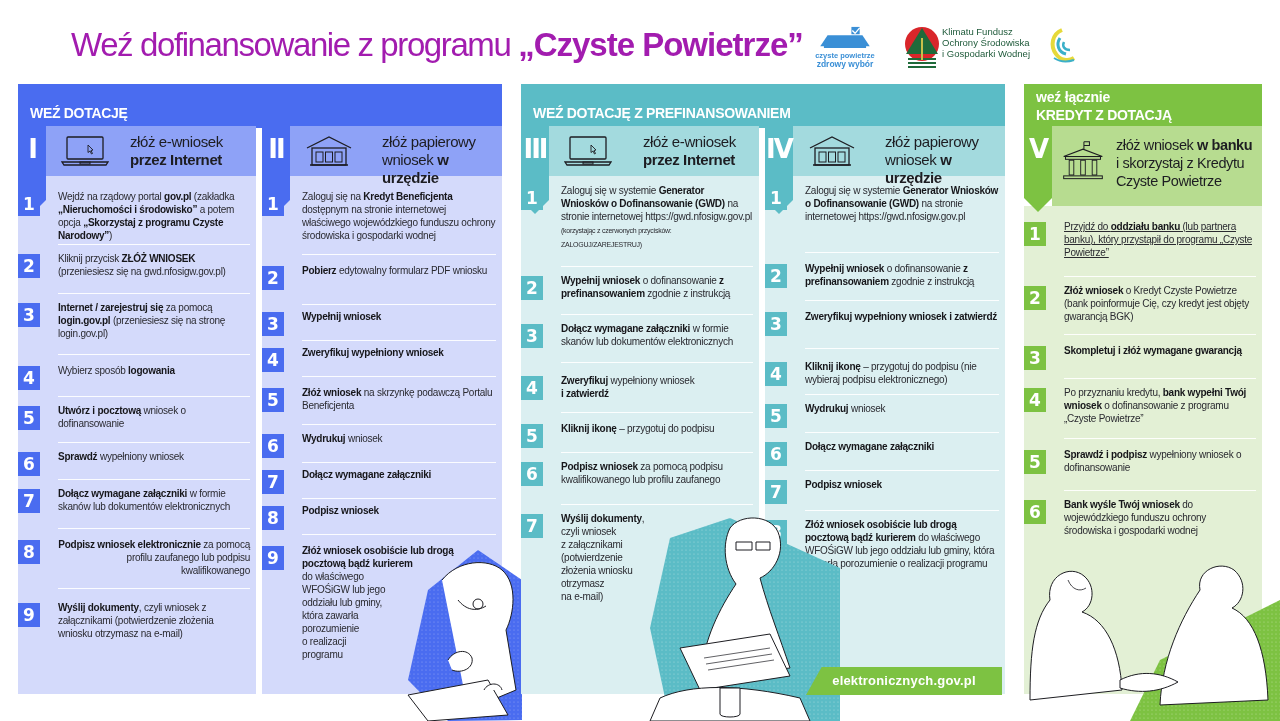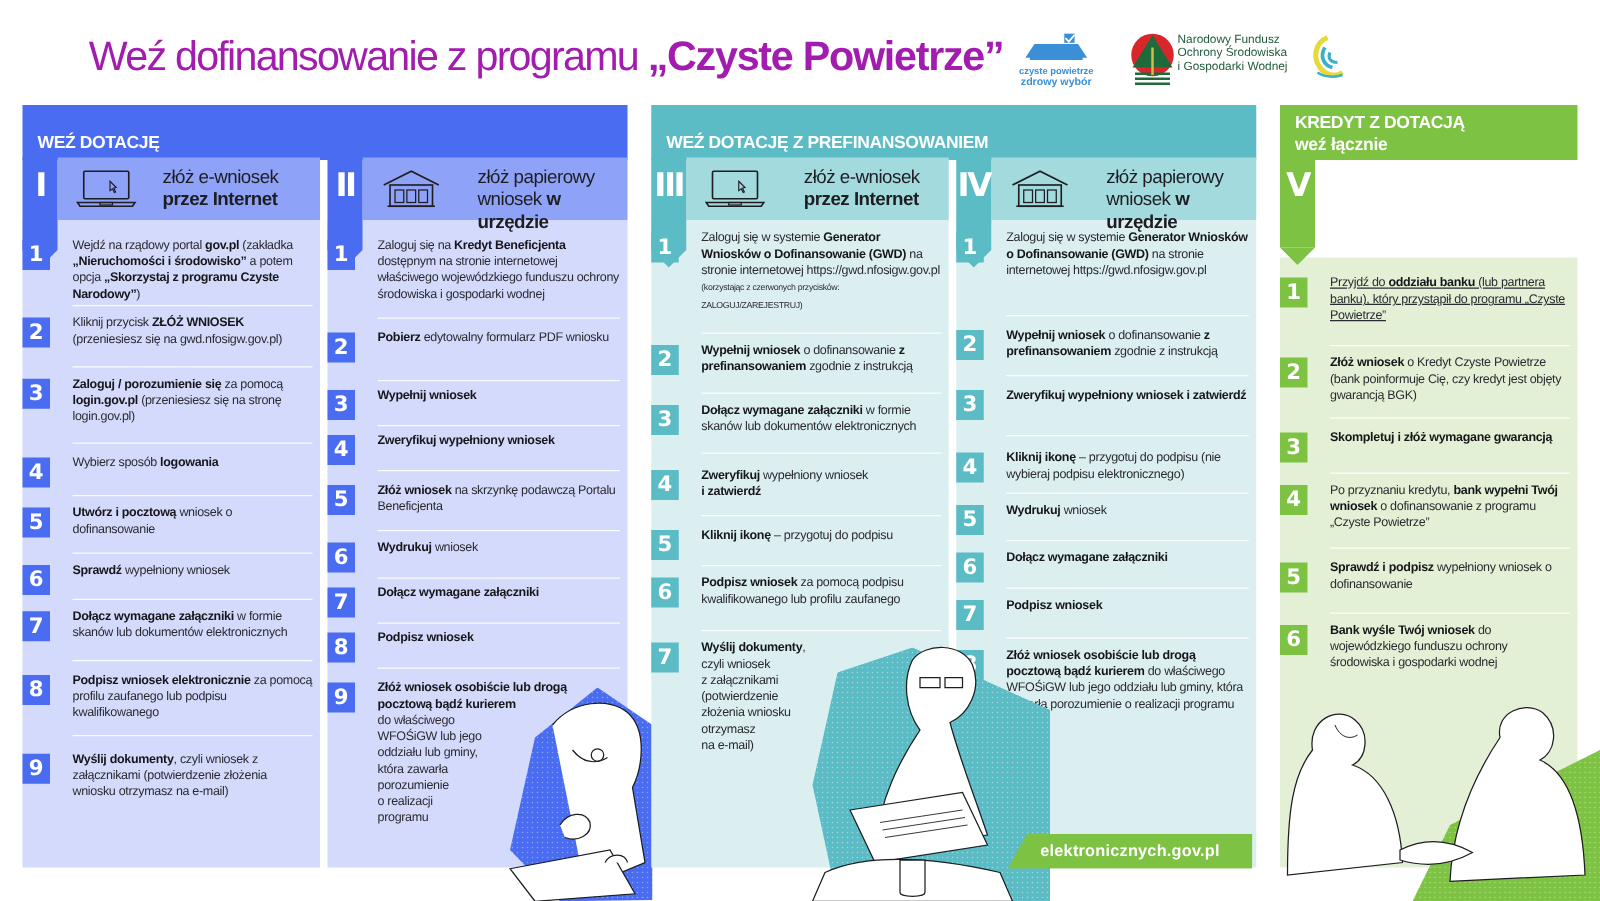--- a/index.html
+++ b/index.html
@@ -64,21 +64,21 @@
   <div class="logo-nf">
     <svg width="36" height="50" viewBox="0 0 36 50" style="position:absolute;left:0;top:2px">
       <circle cx="18" cy="20" r="17" fill="#d9262a"></circle>
       <polygon points="18,4 34,30 2,30" fill="#1f6a3a"></polygon>
       <rect x="4" y="34" width="28" height="2" fill="#1f6a3a"></rect>
       <rect x="4" y="38" width="28" height="2" fill="#1f6a3a"></rect>
       <rect x="4" y="42" width="28" height="2" fill="#1f6a3a"></rect>
       <rect x="17" y="14" width="2" height="22" fill="#c8c04a"></rect>
     </svg>
     <div class="t">
-      <div>Narodowy Fundusz</div>
+      <div>Klimatu Fundusz</div>
       <div>Ochrony Środowiska</div>
       <div>i Gospodarki Wodnej</div>
     </div>
   </div>
 
   <div class="logo-mk">
     <svg width="28" height="36" viewBox="0 0 28 36" style="position:absolute;left:0;top:2px">
       <path d="M14 2 C4 6 2 18 8 26 C12 32 20 34 26 30" stroke="#e6d93a" stroke-width="4" fill="none"></path>
       <path d="M12 10 C8 16 10 24 18 26" stroke="#3bb0c9" stroke-width="3" fill="none"></path>
       <path d="M16 14 C14 18 16 22 22 22" stroke="#3bb0c9" stroke-width="2.5" fill="none"></path>
@@ -112,41 +112,41 @@
       <div class="step" style="top: 66px;">
         <div class="step-num" style="top: 0px;">1</div>
         <div class="step-text" style="top: -2px;">Wejdź na rządowy portal <b>gov.pl</b> (zakładka <b>„Nieruchomości i środowisko”</b> a potem opcja <b>„Skorzystaj z programu Czyste Narodowy”</b>)</div>
       </div>
       <div class="step" style="top: 128px;">
         <div class="step-num" style="top: 0px;">2</div>
         <div class="step-text" style="top: -2px;">Kliknij przycisk <b>ZŁÓŻ WNIOSEK</b> (przeniesiesz się na gwd.nfosigw.gov.pl)</div>
       </div>
       <div class="step" style="top: 177px;">
         <div class="step-num" style="top: 0px;">3</div>
-        <div class="step-text" style="top: -2px;"><b>Zaloguj / porozumienie się</b> za pomocą <b>login.gov.pl</b> (przeniesiesz się na stronę login.gov.pl)</div>
+        <div class="step-text" style="top: -2px;"><b>Internet / zarejestruj się</b> za pomocą <b>login.gov.pl</b> (przeniesiesz się na stronę login.gov.pl)</div>
       </div>
       <div class="step" style="top: 240px;">
         <div class="step-num" style="top: 0px;">4</div>
         <div class="step-text" style="top: -2px;">Wybierz sposób <b>logowania</b></div>
       </div>
       <div class="step" style="top: 280px;">
         <div class="step-num" style="top: 0px;">5</div>
         <div class="step-text" style="top: -2px;"><b>Utwórz i pocztową</b> wniosek o dofinansowanie</div>
       </div>
       <div class="step" style="top: 326px;">
         <div class="step-num" style="top: 0px;">6</div>
         <div class="step-text" style="top: -2px;"><b>Sprawdź</b> wypełniony wniosek</div>
       </div>
       <div class="step" style="top: 363px;">
         <div class="step-num" style="top: 0px;">7</div>
         <div class="step-text" style="top: -2px;"><b>Dołącz wymagane załączniki</b> w formie skanów lub dokumentów elektronicznych</div>
       </div>
       <div class="step" style="top: 414px;">
         <div class="step-num" style="top: 0px;">8</div>
-        <div class="step-text" style="top: -2px;"><b>Podpisz wniosek elektronicznie</b> za pomocą profilu zaufanego lub podpisu kwalifikowanego</div>
+        <div class="step-text" style="top: -2px; text-align: right;"><b>Podpisz wniosek elektronicznie</b> za pomocą profilu zaufanego lub podpisu kwalifikowanego</div>
       </div>
       <div class="step" style="top: 477px;">
         <div class="step-num" style="top: 0px;">9</div>
         <div class="step-text" style="top: -2px;"><b>Wyślij dokumenty</b>, czyli wniosek z załącznikami (potwierdzenie złożenia wniosku otrzymasz na e-mail)</div>
       </div>
       <div class="sep" style="top: 118px;"></div>
       <div class="sep" style="top: 167px;"></div>
       <div class="sep" style="top: 228px;"></div>
       <div class="sep" style="top: 270px;"></div>
       <div class="sep" style="top: 316px;"></div>
@@ -367,27 +367,43 @@
   <path d="M90 20 C100 6 130 6 138 24 C146 44 134 64 120 70 C128 100 140 130 150 160 L60 170 C64 130 80 100 96 76 C84 60 82 36 90 20 Z" fill="#fff" stroke="#1d1d22" stroke-width="1"></path>
   <path d="M96 34 h16 v8 h-16 z M116 34 h14 v8 h-14 z" fill="none" stroke="#1d1d22" stroke-width="1"></path>
   <path d="M40 140 L130 126 L150 168 L60 182 Z" fill="#fff" stroke="#1d1d22" stroke-width="1"></path>
   <path d="M64 150 L130 140 M66 156 L132 146 M68 162 L134 152" stroke="#1d1d22" stroke-width="0.7"></path>
   <path d="M20 190 C50 176 100 176 160 190 L170 213 L10 213 Z" fill="#fff" stroke="#1d1d22" stroke-width="1"></path>
   <path d="M80 180 h20 v26 c0 4 -20 4 -20 0 z" fill="#fff" stroke="#1d1d22" stroke-width="1"></path>
 </svg>
 
 <div class="group" style="left:1024px;width:238px;height:610px;">
   <div class="group-head" style="width:238px;background:#7dc242;height:44px;padding-top:4px;line-height:18px;font-size:14px;">
+    <div style="letter-spacing:-0.2px">weź łącznie</div>
     <div>KREDYT Z DOTACJĄ</div>
-    <div style="letter-spacing:-0.2px">weź łącznie</div>
   </div>
 </div>
 
 <div class="col" style="left:1024px;top:126px;width:238px;height:568px;--dark:#7dc242;--mid:#b7dc90;--light:#e3f0d5;">
   <div class="col-body" style="top:80px;"></div>
+  <div class="col-headbox" style="height:80px;">
+    <svg class="ic" viewBox="0 0 50 50" style="width:46px;height:46px;top:14px;left:8px;">
+      <path d="M26 2 v8 M26 2 h6 v4 h-6" fill="none" stroke="#1d1d22" stroke-width="1.1"></path>
+      <path d="M4 18 L25 10 L46 18 Z" fill="none" stroke="#1d1d22" stroke-width="1.2"></path>
+      <rect x="6" y="18" width="38" height="3" fill="none" stroke="#1d1d22" stroke-width="1.1"></rect>
+      <rect x="10" y="22" width="5" height="16" fill="none" stroke="#1d1d22" stroke-width="1"></rect>
+      <rect x="22.5" y="22" width="5" height="16" fill="none" stroke="#1d1d22" stroke-width="1"></rect>
+      <rect x="35" y="22" width="5" height="16" fill="none" stroke="#1d1d22" stroke-width="1"></rect>
+      <rect x="4" y="39" width="42" height="3" fill="none" stroke="#1d1d22" stroke-width="1.1"></rect>
+    </svg>
+    <div class="txt" style="left:64px;top:10px;font-size:14.5px;line-height:18px;">
+      <div><span>złóż wniosek </span><b>w banku</b></div>
+      <div>i skorzystaj z Kredytu</div>
+      <div>Czyste Powietrze</div>
+    </div>
+  </div>
   <div class="col-numeral" style="height:72px;">V</div>
   <div class="steps">
       <div class="step" style="top: 96px;">
         <div class="step-num" style="top: 0px;">1</div>
         <div class="step-text" style="top: -2px; text-decoration: underline;">Przyjdź do <b>oddziału banku</b> (lub partnera banku), który przystąpił do programu „Czyste Powietrze”</div>
       </div>
       <div class="step" style="top: 160px;">
         <div class="step-num" style="top: 0px;">2</div>
         <div class="step-text" style="top: -2px;"><b>Złóż wniosek</b> o Kredyt Czyste Powietrze (bank poinformuje Cię, czy kredyt jest objęty gwarancją BGK)</div>
       </div>

